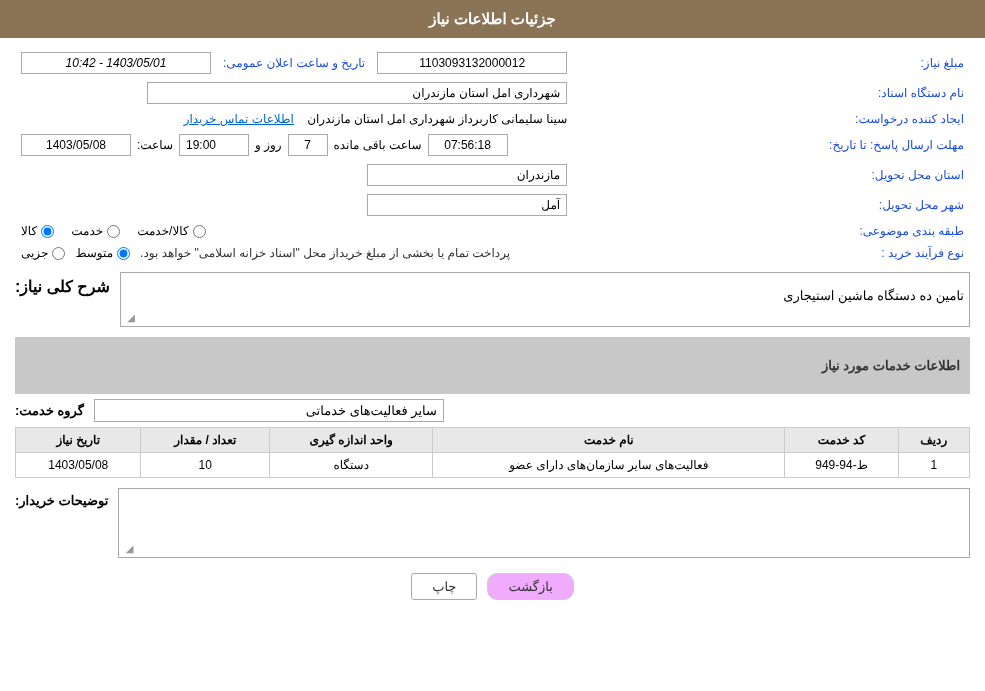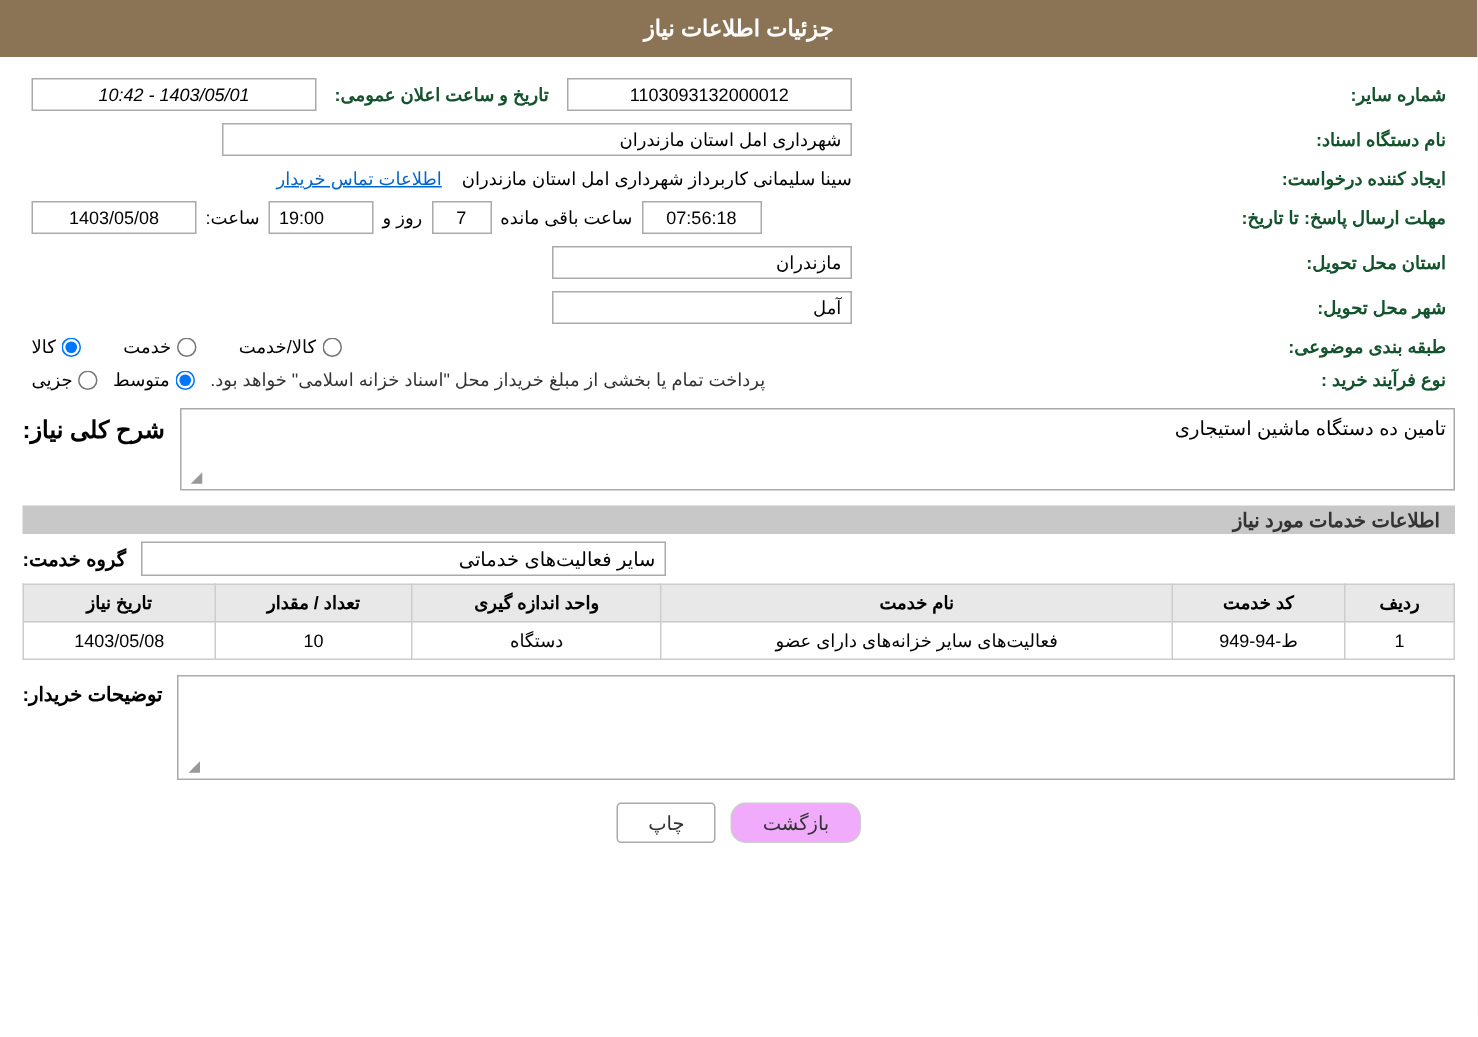--- a/index.html
+++ b/index.html
@@ -21,38 +21,38 @@
       text-align: center;
       padding: 10px;
       font-size: 15px;
       font-weight: bold;
     }
     .content {
       padding: 10px 15px;
     }
     .section-title {
       background: #c8c8c8;
-      padding: 2px 10px;
+      padding: 21px 10px;
       font-weight: bold;
       font-size: 13px;
       margin: 8px 0 5px 0;
       color: #333;
     }
     .form-table {
       width: 100%;
       border-collapse: collapse;
     }
     .form-table td {
       padding: 4px 6px;
       vertical-align: middle;
       font-size: 12px;
     }
     .label-cell {
-      color: #14532d;
-      font-weight: bold;
+      color: #1d4ed8;
+      font-weight: normal;
       white-space: nowrap;
       text-align: right;
       width: auto;
     }
     .value-cell {
       text-align: right;
     }
     .input-box {
       border: 1px solid #aaa;
       background: #fff;
@@ -67,21 +67,21 @@
       cursor: pointer;
     }
     .row-flex {
       display: flex;
       align-items: center;
       gap: 6px;
       flex-direction: row-reverse;
     }
     .radio-group {
       display: flex;
-      gap: 28px;
+      gap: 17px;
       flex-direction: row-reverse;
       align-items: flex-start;
     }
     .radio-item {
       display: flex;
       align-items: center;
       gap: 4px;
       flex-direction: row-reverse;
     }
     .process-row {
@@ -171,21 +171,21 @@
   <div class="header-bar">
     <span>جزئیات اطلاعات نیاز</span>
   </div>
 
   <div class="content">
 
     <table class="form-table">
       <tbody>
 
         <tr>
-          <td class="label-cell">شماره سایر:</td>
+          <td class="label-cell">مبلغ نیاز:</td>
           <td class="value-cell" style="width:200px;text-decoration:underline;">
             <div class="input-box" style="width:190px; text-align:center;">1103093132000012</div>
           </td>
           <td style="width:60px; text-align:right;" class="label-cell">تاریخ و ساعت اعلان عمومی:</td>
           <td class="value-cell" style="width:200px;">
             <div class="input-box" style="width:190px; text-align:center;font-style:italic;">1403/05/01 - 10:42</div>
           </td>
         </tr>
 
         <tr>
@@ -269,21 +269,21 @@
             </div>
           </td>
         </tr>
       </tbody>
     </table>
 
     <div style="display:flex; flex-direction: row-reverse; align-items: flex-start; margin-top:8px; gap:10px;">
       <div style="font-weight:bold; font-size:16px; white-space:nowrap; padding-top:5px;">شرح کلی نیاز:</div>
       <div style="flex:1; position:relative;">
         <div class="description-box" style="min-height:55px;">
-          <span style="direction:rtl; display:block; text-align:right;">تامین ده دستگاه ماشین استیجاری</span>
+          <span style="direction:rtl; display:block; text-align:right;margin-top:10px;">تامین ده دستگاه ماشین استیجاری</span>
           <div class="resize-handle">◢</div>
         </div>
       </div>
     </div>
 
     <div class="section-title" style="margin-top:10px;">اطلاعات خدمات مورد نیاز</div>
 
     <div style="display:flex; flex-direction:row-reverse; align-items:center; gap:10px; margin:5px 0;">
       <span style="font-weight:bold;">گروه خدمت:</span>
       <div class="input-box" style="width:350px;">سایر فعالیت‌های خدماتی</div>
@@ -297,21 +297,21 @@
           <th>نام خدمت</th>
           <th>واحد اندازه گیری</th>
           <th>تعداد / مقدار</th>
           <th>تاریخ نیاز</th>
         </tr>
       </thead>
       <tbody id="services-tbody">
       <tr>
             <td>1</td>
             <td>ط-94-949</td>
-            <td>فعالیت‌های سایر خزانه‌های دارای عضو</td>
+            <td>فعالیت‌های سایر سازمان‌های دارای عضو</td>
             <td>دستگاه</td>
             <td>10</td>
             <td>1403/05/08</td>
           </tr>
         </tbody>
     </table>
 
     <div style="display:flex; flex-direction:row-reverse; align-items:flex-start; gap:10px; margin-top:10px;">
       <div style="font-weight:bold; font-size:13px; white-space:nowrap; padding-top:5px;">توضیحات خریدار:</div>
       <div style="flex:1; position:relative;">

